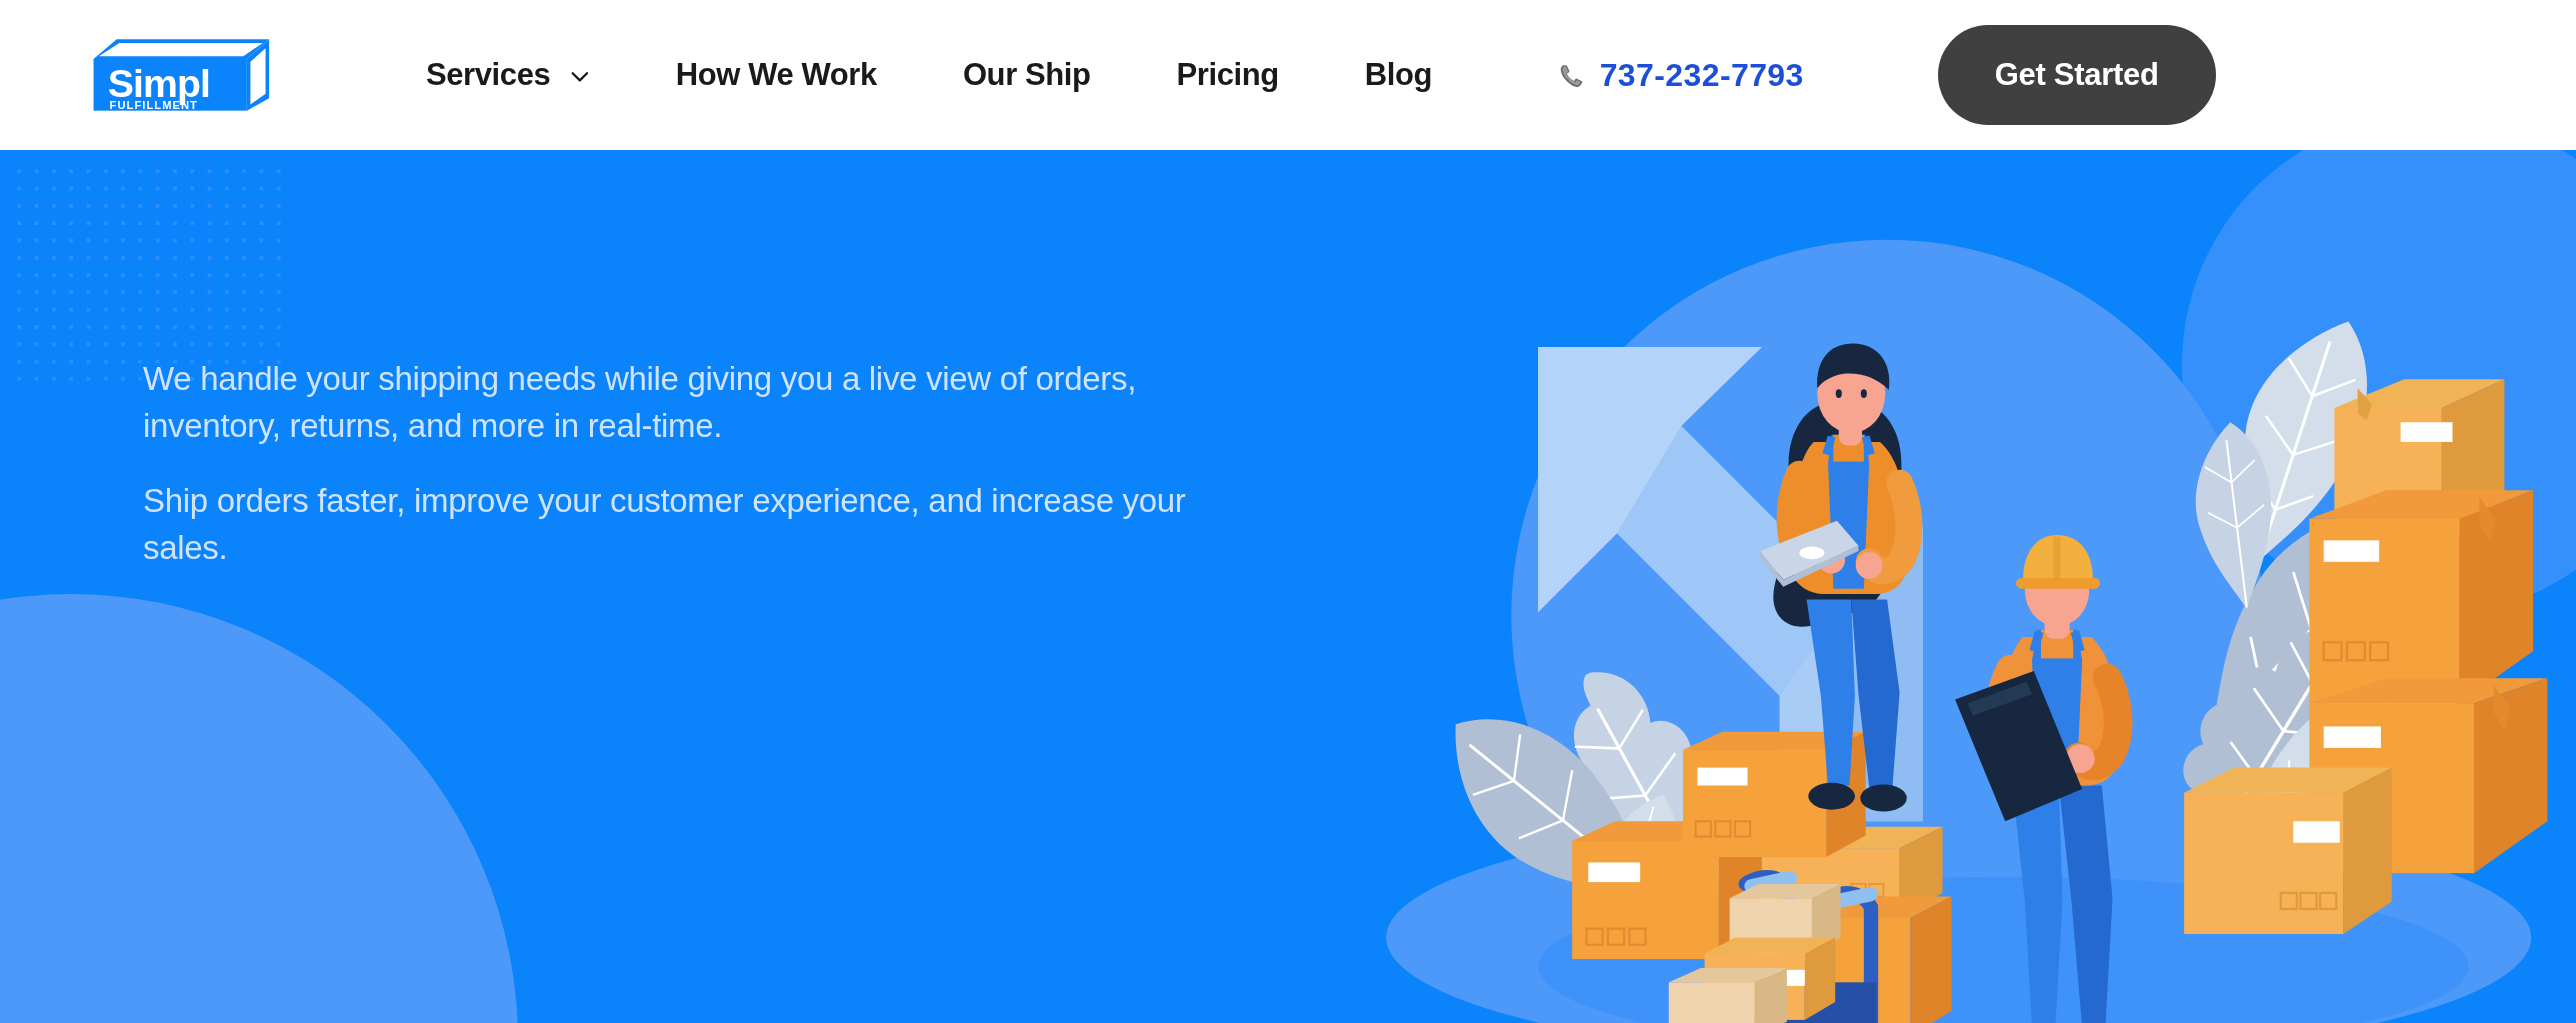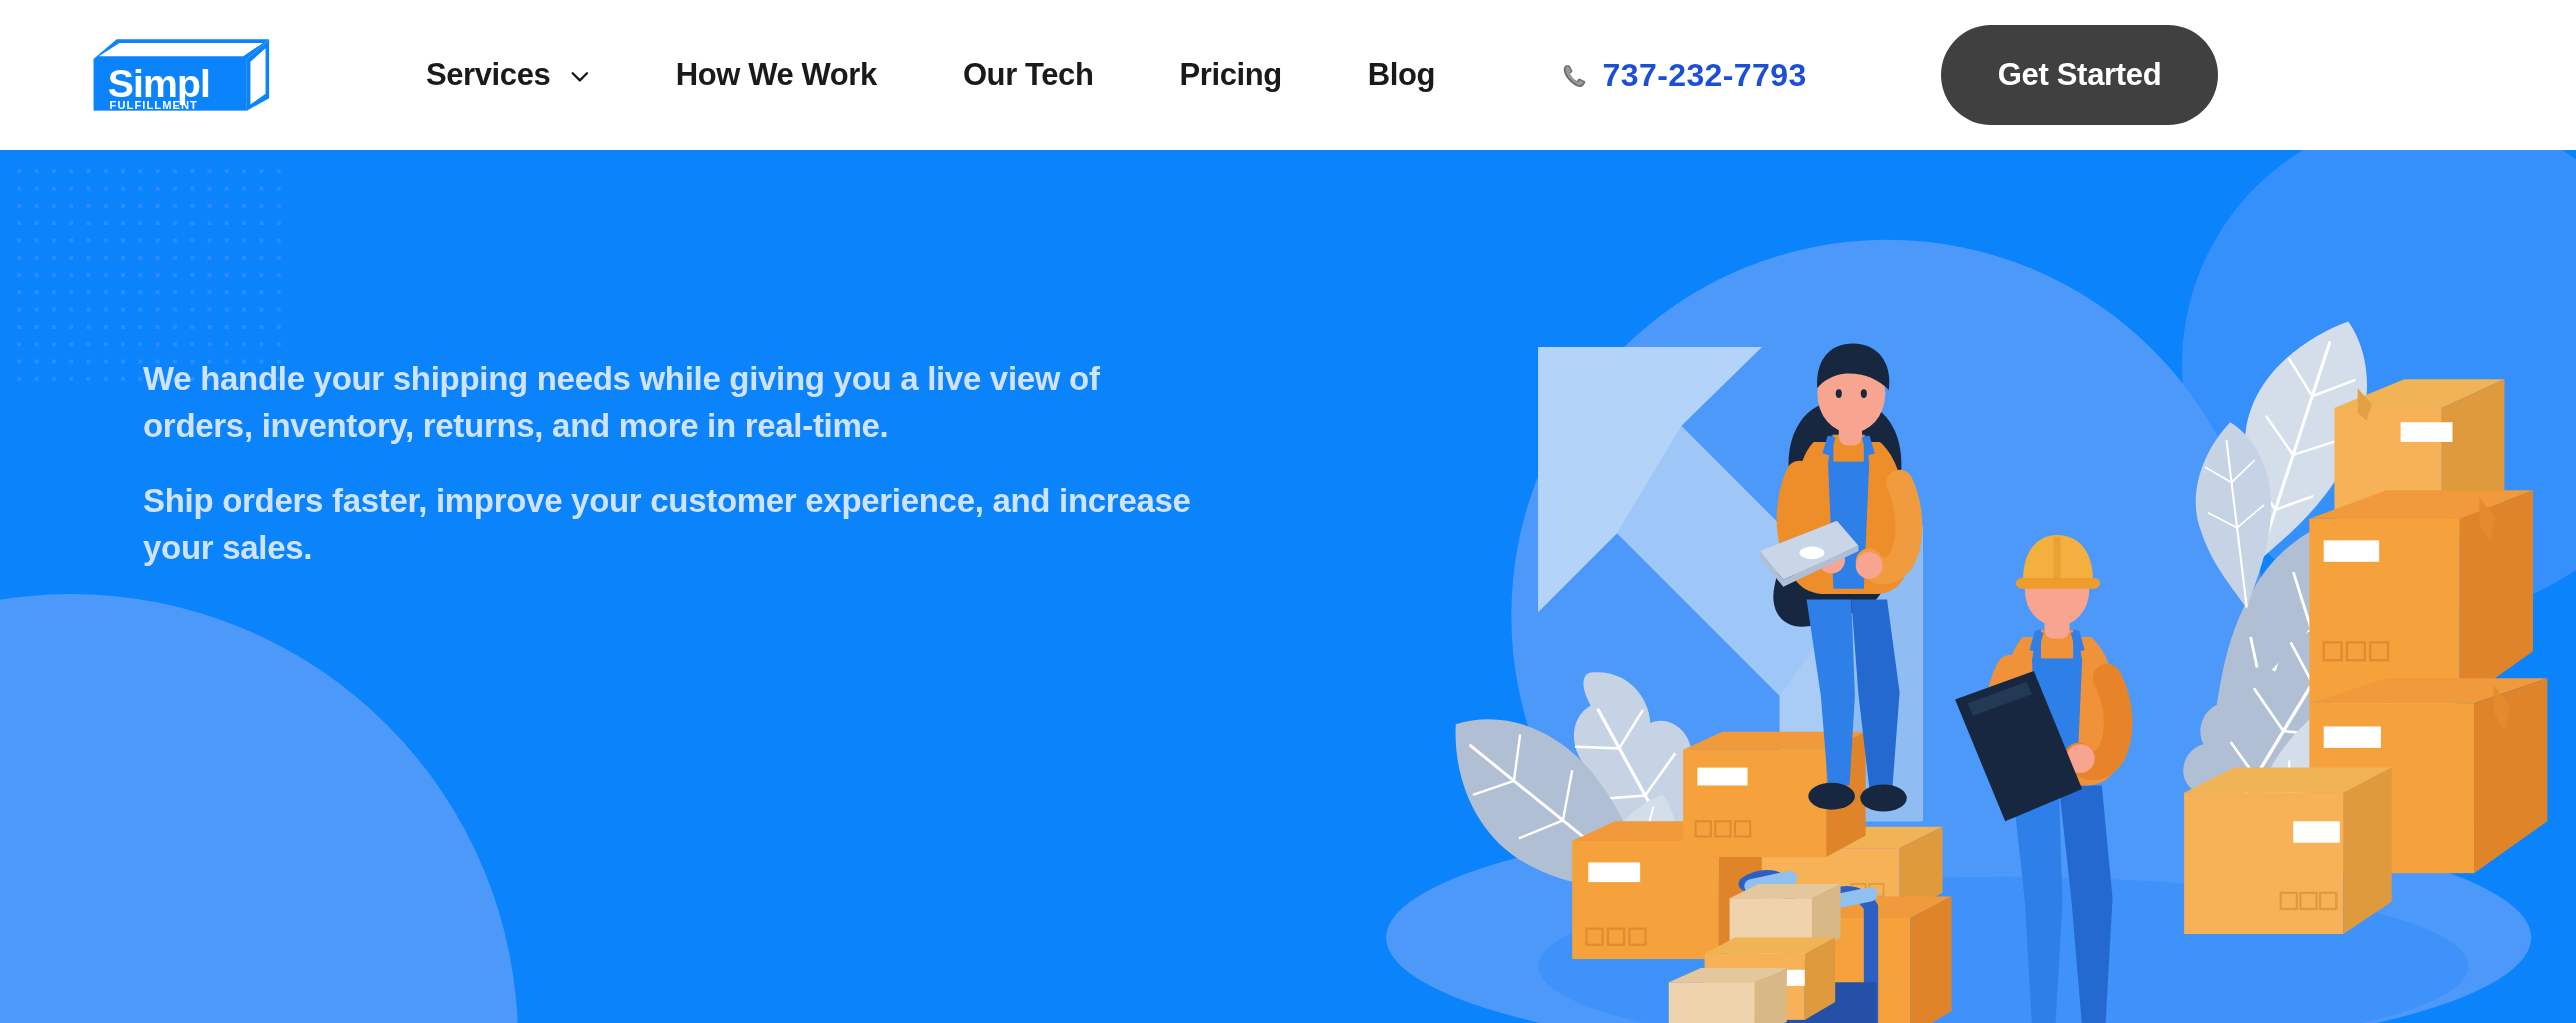--- a/index.html
+++ b/index.html
@@ -132,21 +132,21 @@
     font-weight:700;
     color:#ffffff;
     letter-spacing:-2.5px;
   }
   .headline .hl-line { display:block; white-space:nowrap; }
 
   .hero-para {
     margin-top:47px;
     font-size:33px;
     line-height:1.42;
-    font-weight:700;
+    font-weight:400;
     color:#CFE3FD;
     letter-spacing:-0.3px;
     max-width:1055px;
   }
   .hero-para.second { margin-top:28px; }
 
   
   .illus {
     position:absolute;
     right:-9px; top:45px;
@@ -188,21 +188,21 @@
             <path d="M3 7 L11 15 L19 7" stroke="#1a1a1a" stroke-width="2.6" fill="none" stroke-linecap="round" stroke-linejoin="round"></path>
           </svg>
         </span>
       </div>
 
       <div class="nav-item">
         <span>How We Work</span>
       </div>
 
       <div class="nav-item">
-        <span>Our Tech</span>
+        <span>Our Ship</span>
       </div>
 
       <div class="nav-item">
         <span>Pricing</span>
       </div>
 
       <div class="nav-item">
         <span>Blog</span>
       </div>
 

